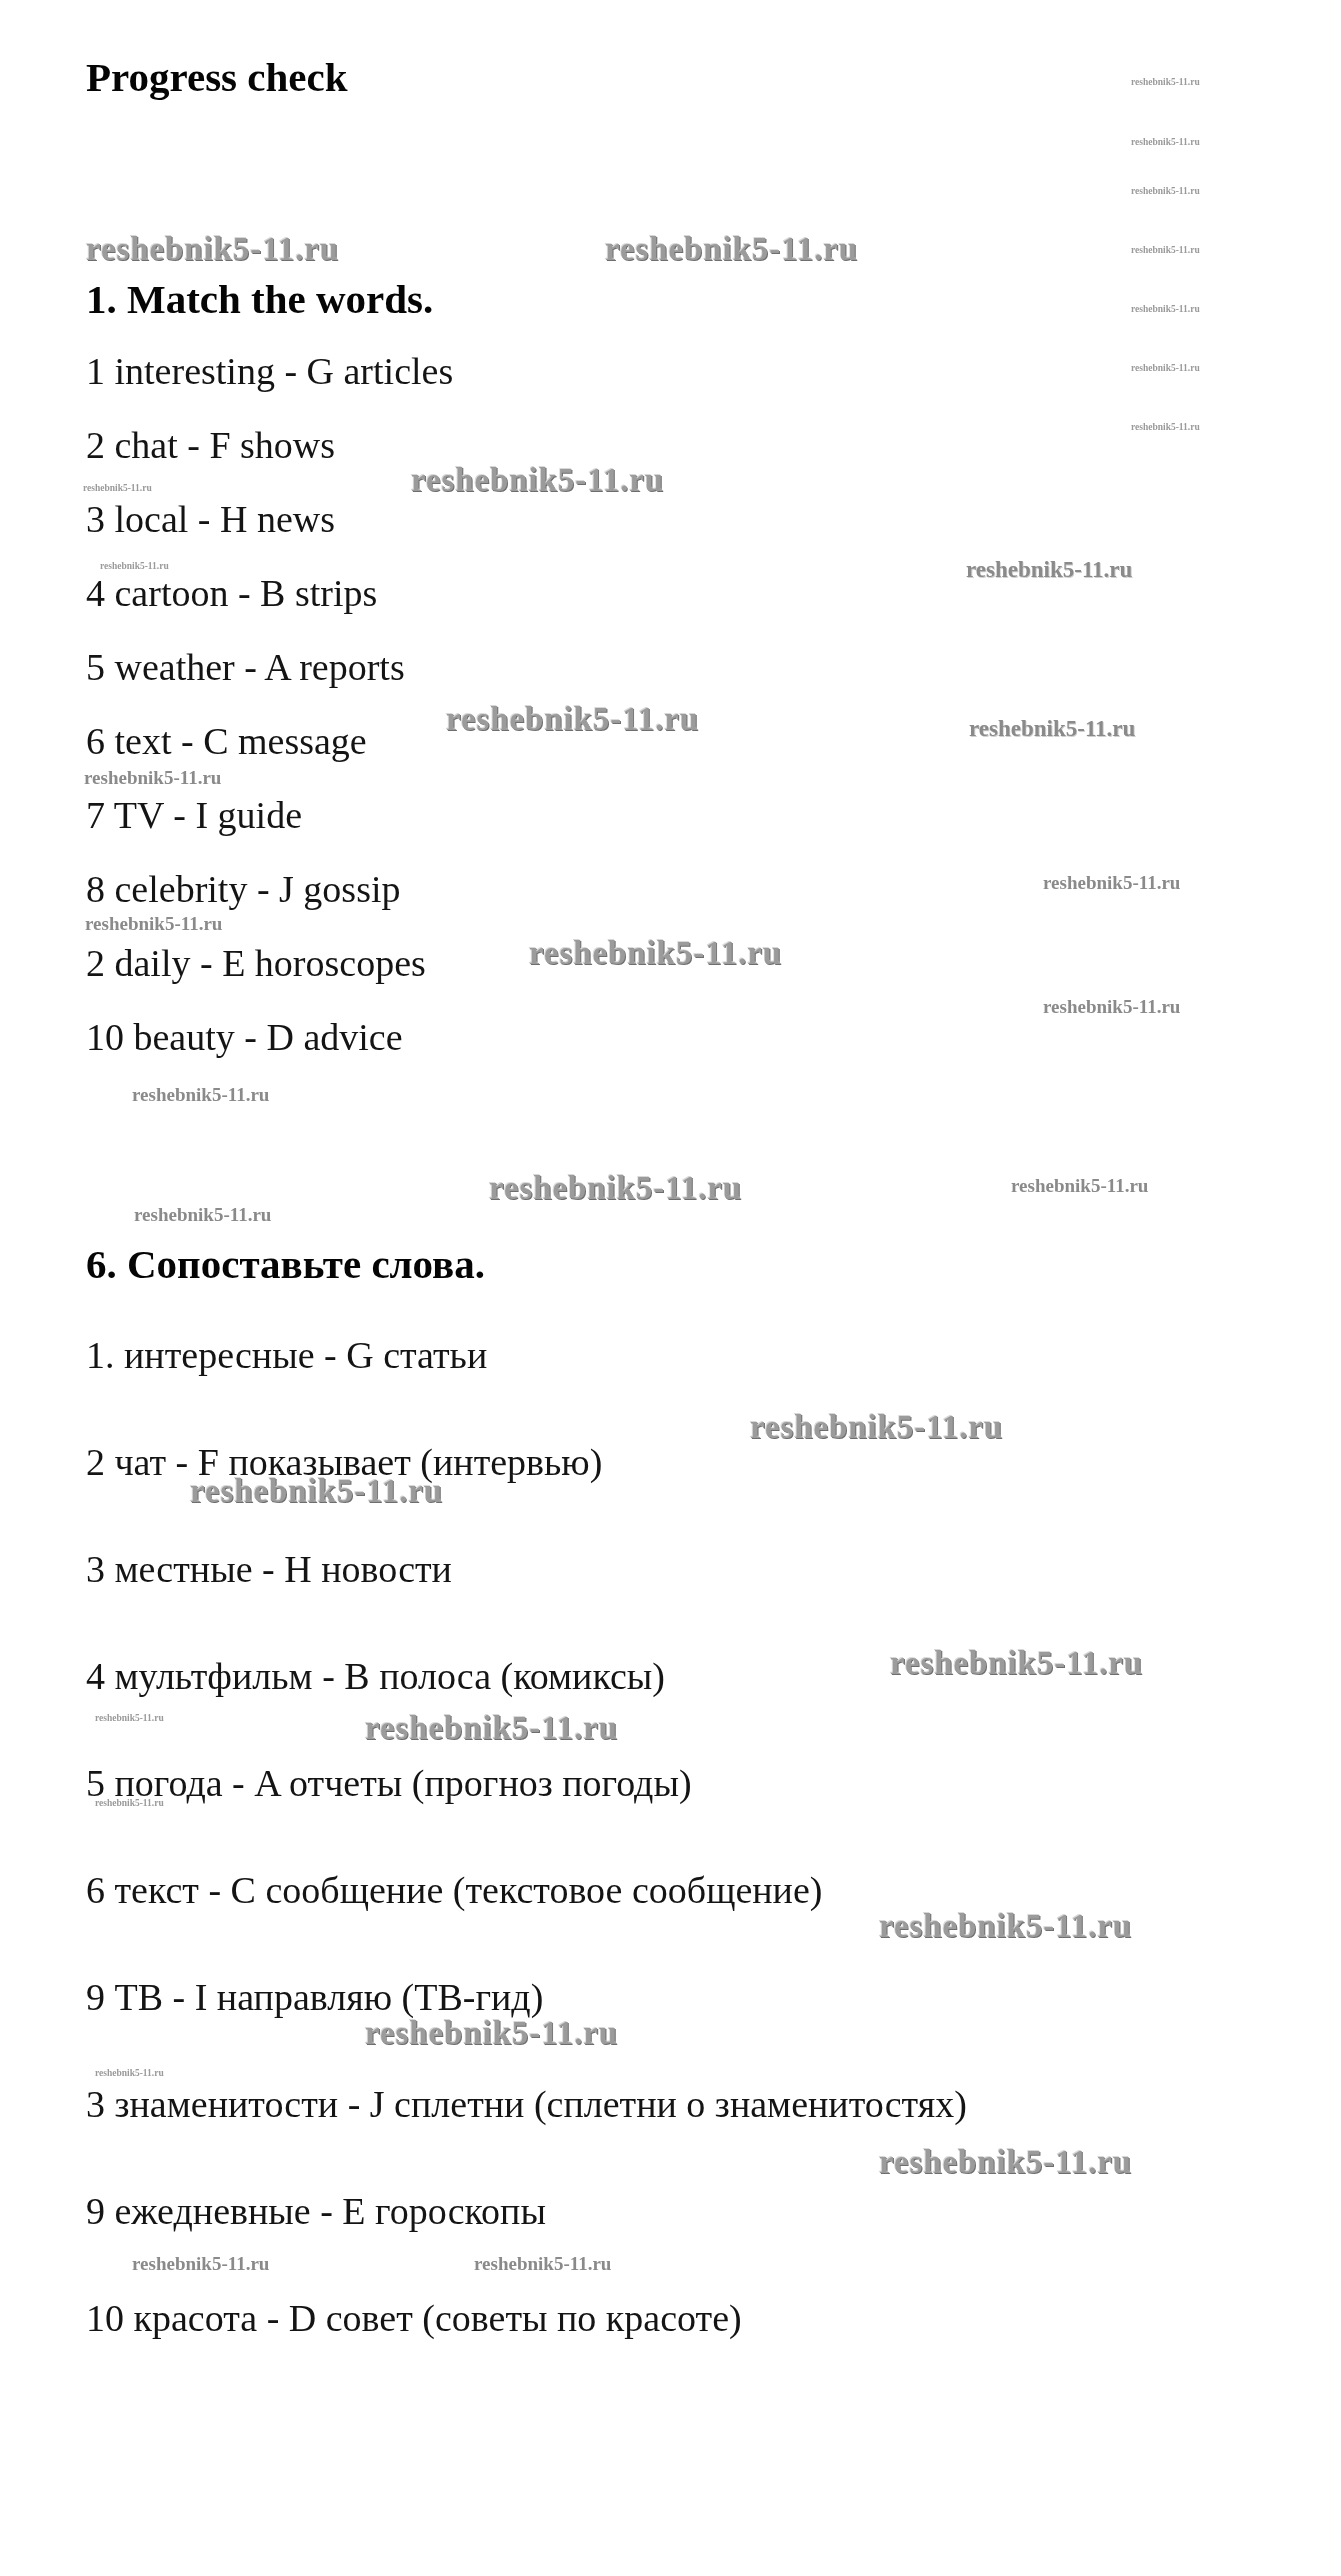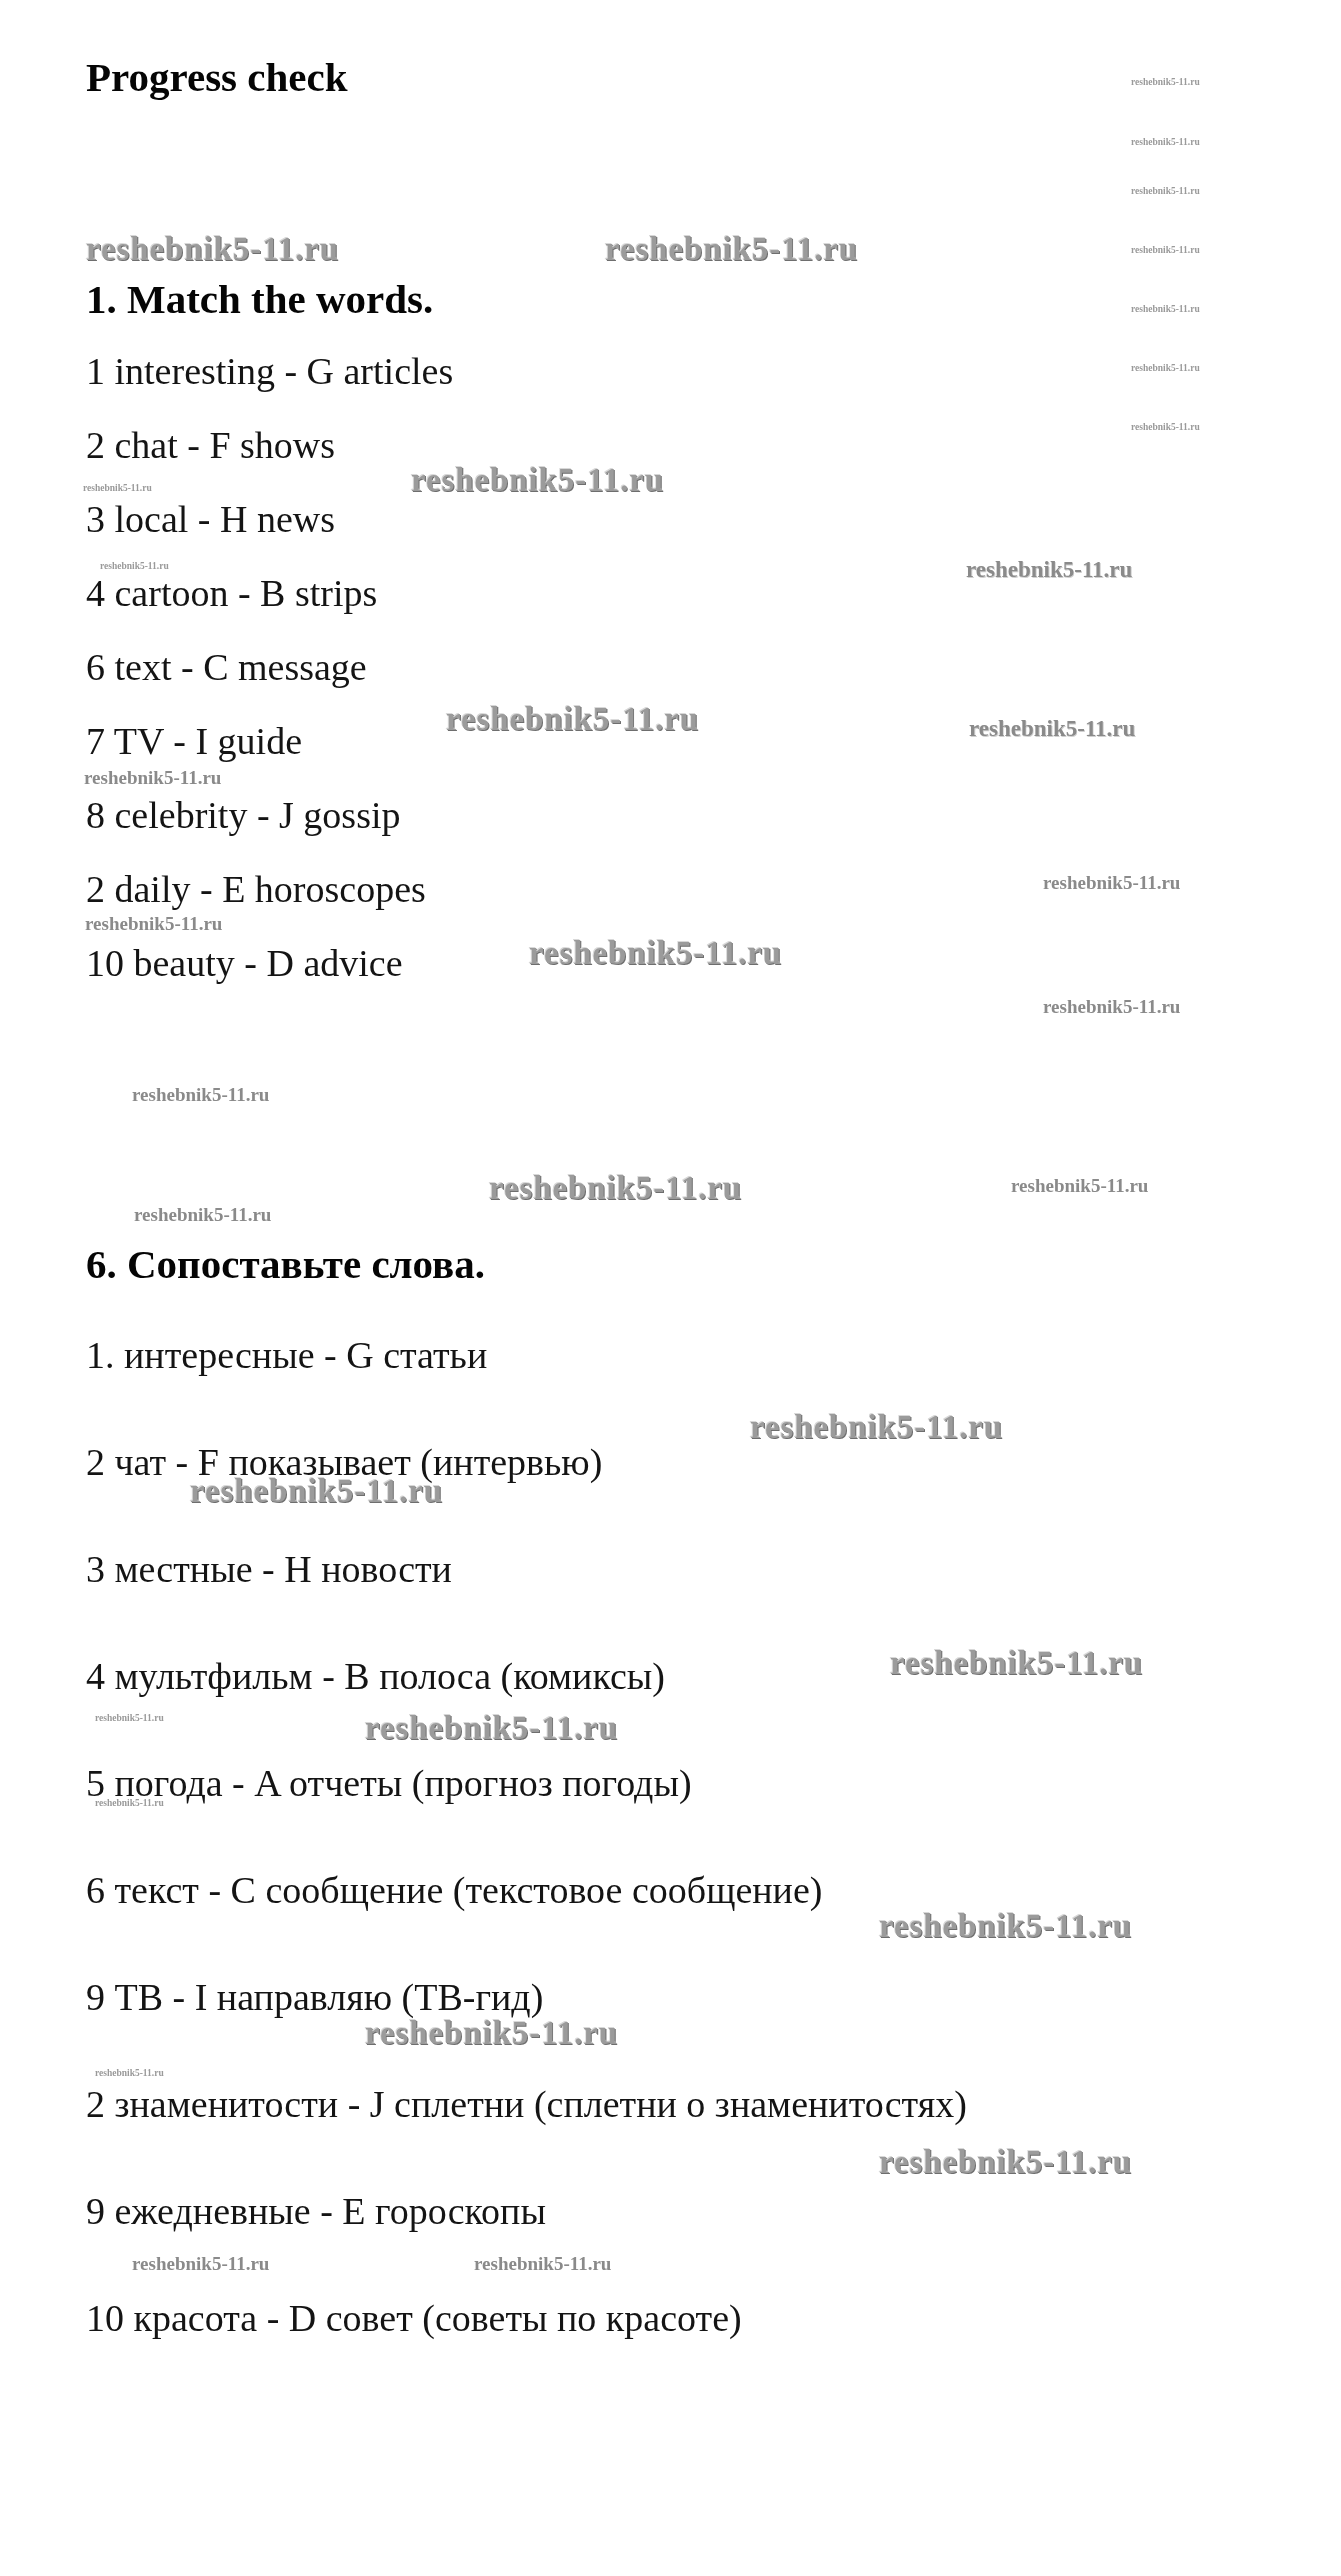--- a/index.html
+++ b/index.html
@@ -74,38 +74,39 @@
 
   <h1 id="progress-title" class="h-title">Progress check</h1>
 
   <h2 id="match-heading" class="h-title">1. Match the words.</h2>
 
   <ul id="english-list" class="list">
     <li>1 interesting - G articles</li>
     <li>2 chat - F shows</li>
     <li>3 local - H news</li>
     <li>4 cartoon - B strips</li>
+    <li>5 weather - A reports</li>
     <li>6 text - C message</li>
     <li>7 TV - I guide</li>
     <li>8 celebrity - J gossip</li>
     <li>2 daily - E horoscopes</li>
     <li>10 beauty - D advice</li>
   </ul>
 
   <h2 id="russian-heading" class="h-title">6. Сопоставьте слова.</h2>
 
   <ul id="russian-list" class="list">
     <li>1. интересные - G статьи</li>
     <li>2 чат - F показывает (интервью)</li>
     <li>3 местные - H новости</li>
     <li>4 мультфильм - B полоса (комиксы)</li>
     <li>5 погода - A отчеты (прогноз погоды)</li>
     <li>6 текст - C сообщение (текстовое сообщение)</li>
     <li>9 ТВ - I направляю (ТВ-гид)</li>
-    <li>2 знаменитости - J сплетни (сплетни о знаменитостях)</li>
+    <li>3 знаменитости - J сплетни (сплетни о знаменитостях)</li>
     <li>9 ежедневные - E гороскопы</li>
     <li>10 красота - D совет (советы по красоте)</li>
   </ul>
 
   <span class="wm wm-tiny" style="left:1131px; top:77px;">reshebnik5-11.ru</span>
   <span class="wm wm-tiny" style="left:1131px; top:137px;">reshebnik5-11.ru</span>
   <span class="wm wm-tiny" style="left:1131px; top:186px;">reshebnik5-11.ru</span>
   <span class="wm wm-tiny" style="left:1131px; top:245px;">reshebnik5-11.ru</span>
   <span class="wm wm-tiny" style="left:1131px; top:304px;">reshebnik5-11.ru</span>
   <span class="wm wm-tiny" style="left:1131px; top:363px;">reshebnik5-11.ru</span>

